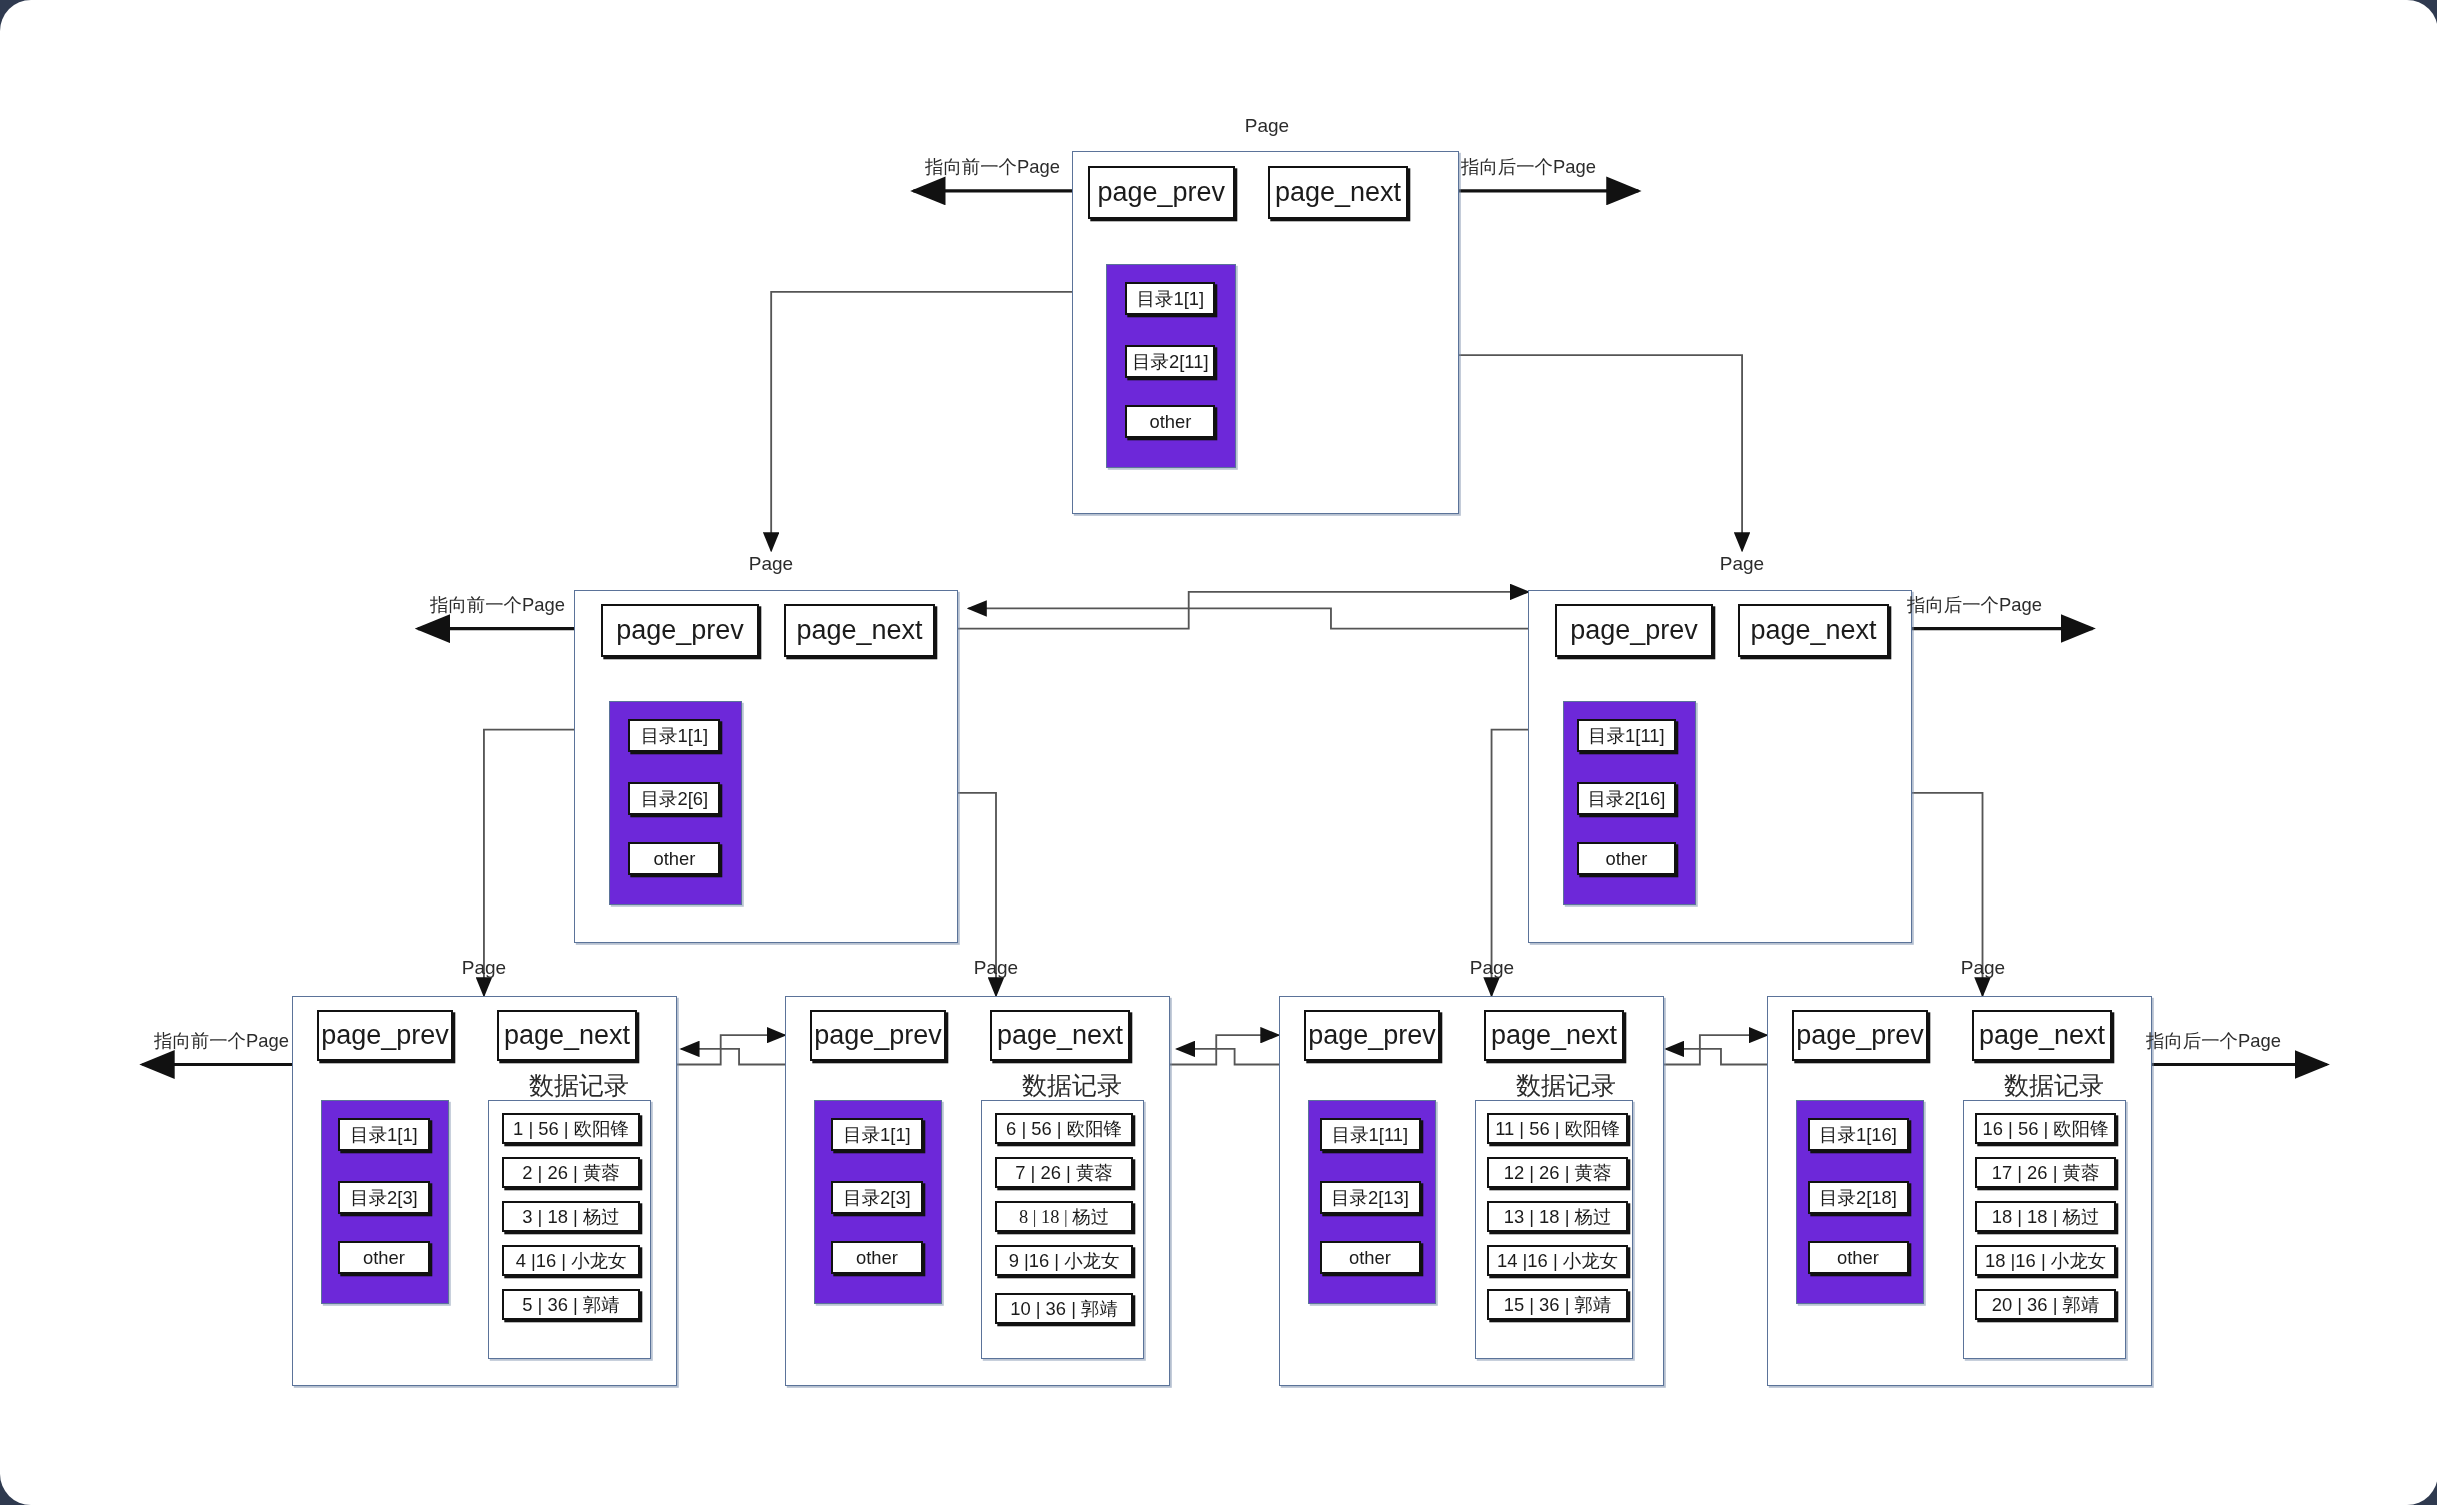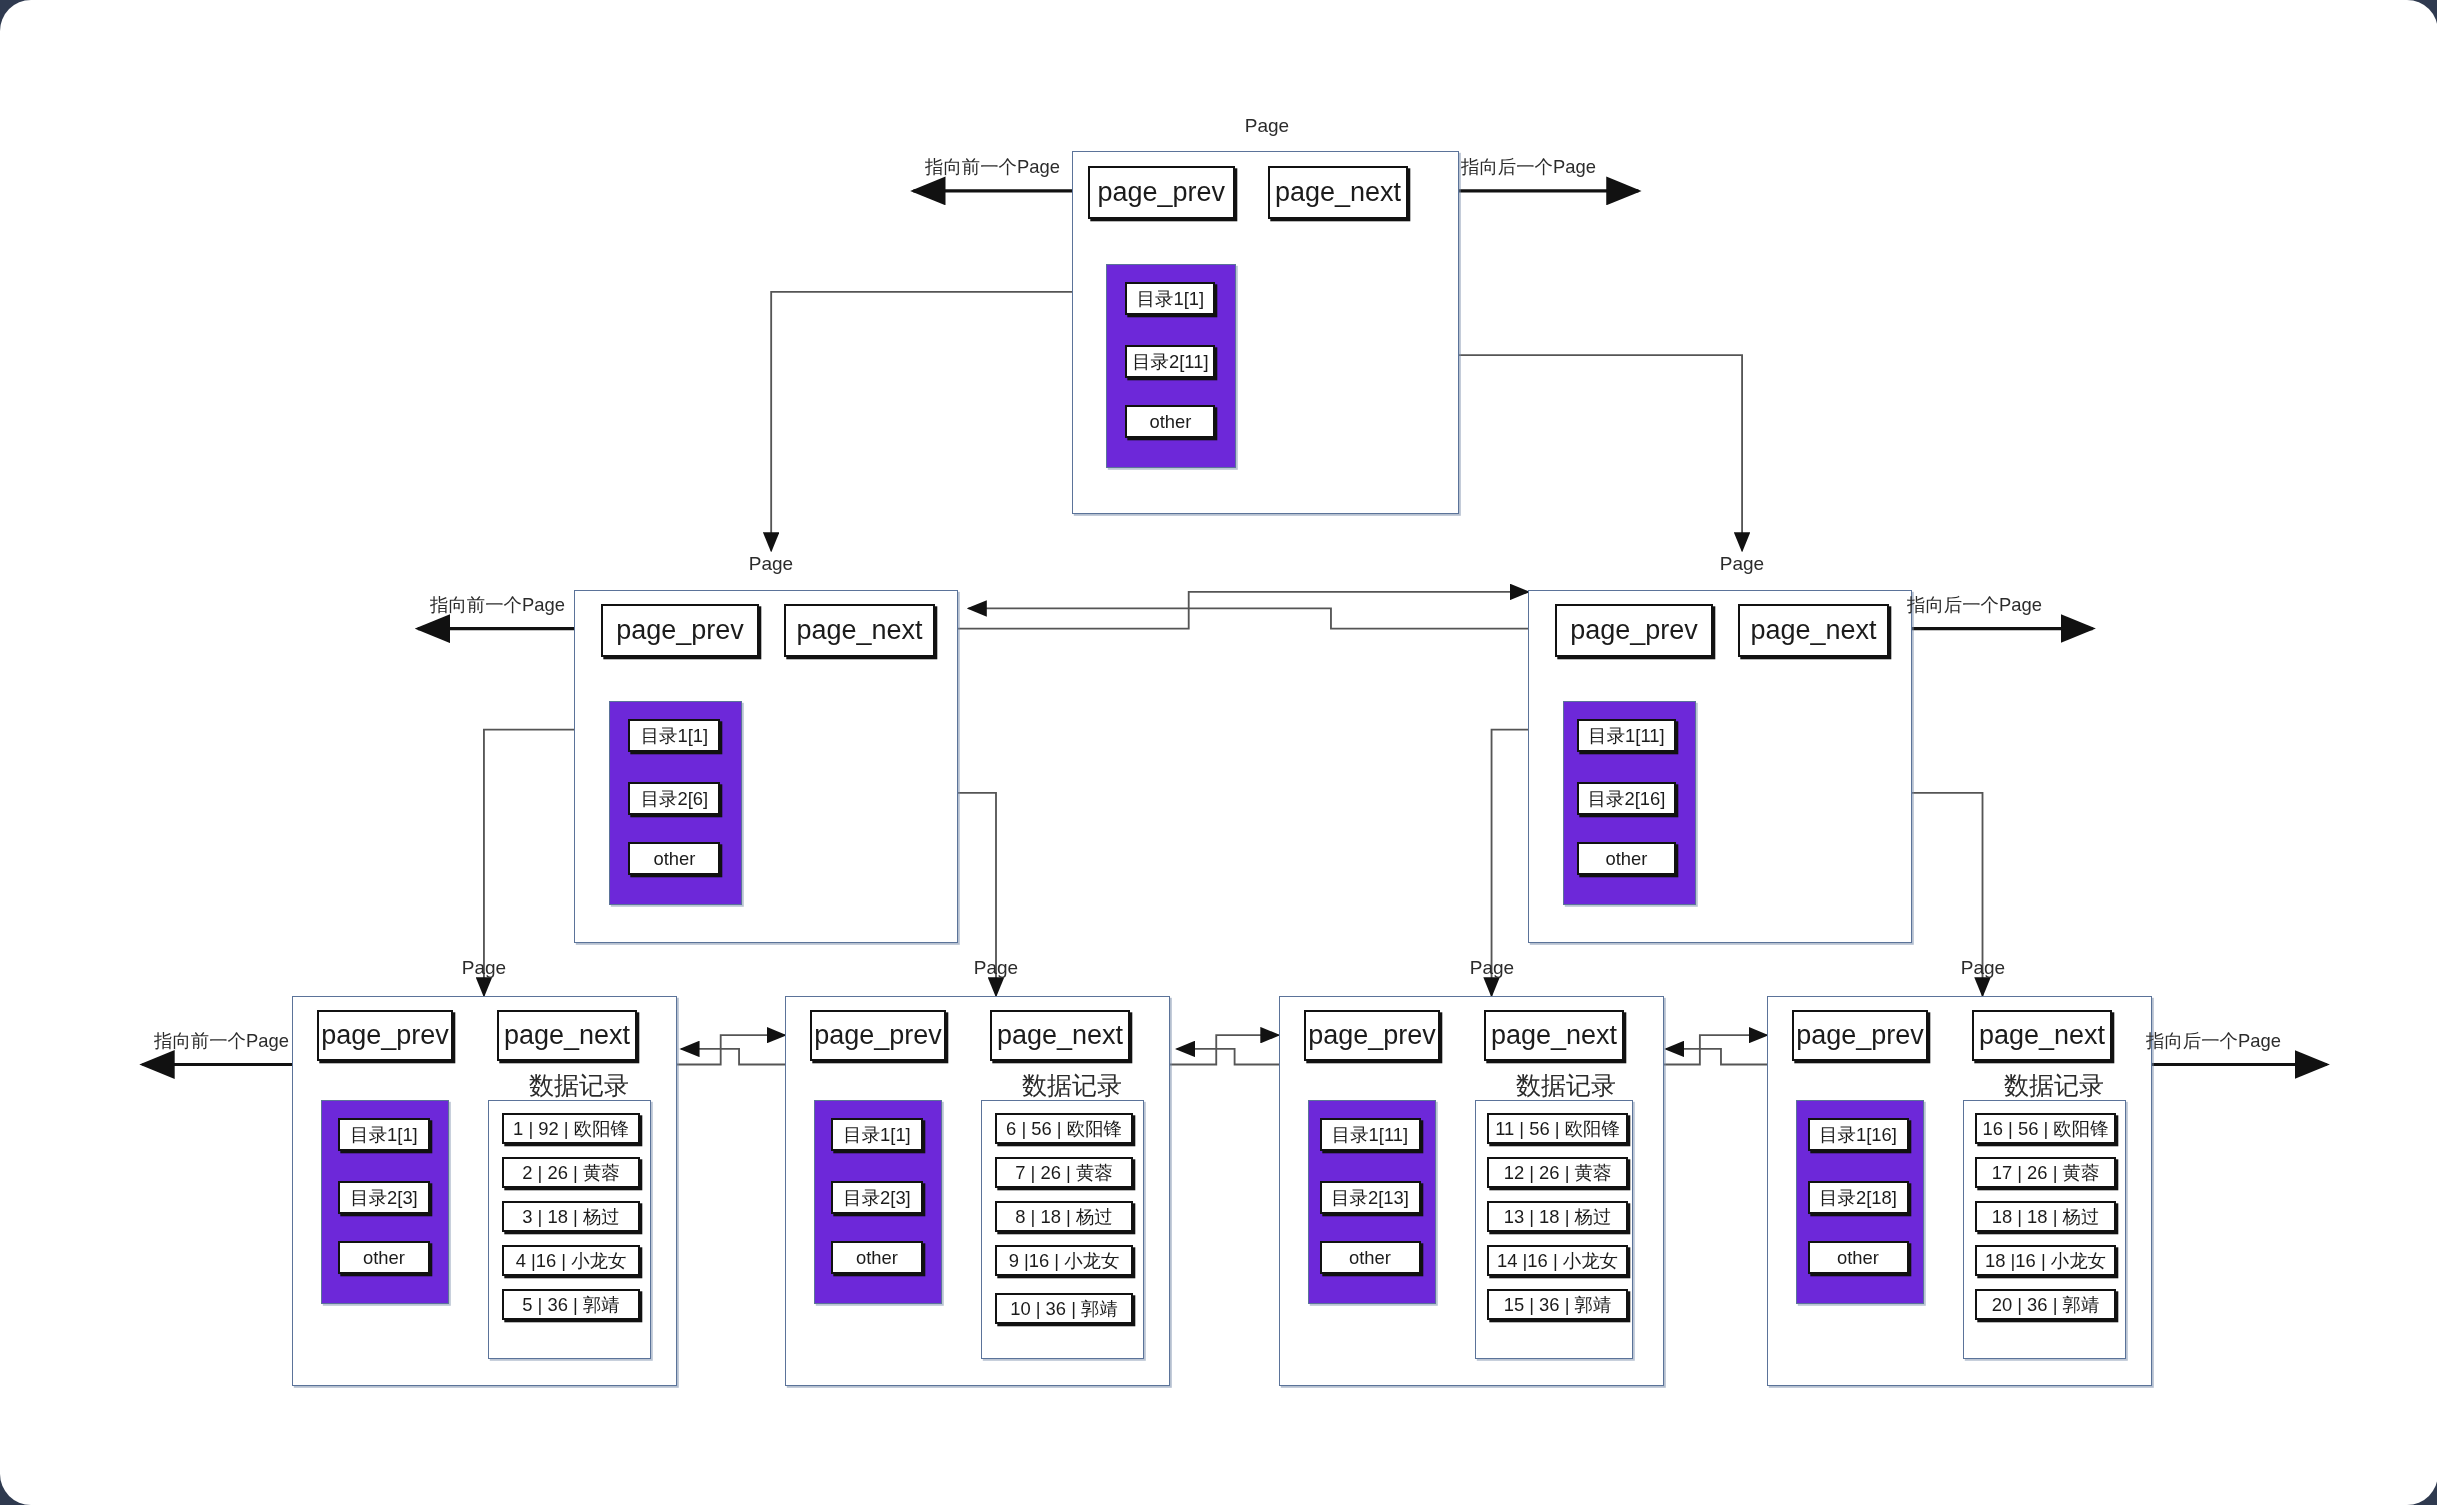--- a/index.html
+++ b/index.html
@@ -211,42 +211,42 @@
   <div class="page" style="left:292px;top:996px;width:385px;height:390px;">
     <div class="hbox ptr" style="left:24px;top:13px;width:136px;height:51px;">page_prev</div>
     <div class="hbox ptr" style="left:204px;top:13px;width:140px;height:51px;">page_next</div>
     <div class="rec-caption" style="left:286px;top:72px;">数据记录</div>
     <div class="dirgroup" style="left:27.5px;top:103px;width:128px;height:204px;">
       <div class="hbox dirbox" style="left:16.5px;top:16.5px;width:92px;height:33px;">目录1[1]</div>
       <div class="hbox dirbox" style="left:16.5px;top:80px;width:92px;height:33px;">目录2[3]</div>
       <div class="hbox otherbox" style="left:16.5px;top:140px;width:92px;height:33px;">other</div>
     </div>
     <div class="recgroup" style="left:195px;top:103px;width:163px;height:259px;">
-      <div class="hbox recbox" style="left:13px;top:12px;width:138px;height:31px;">1 | 92 | 欧阳锋</div>
+      <div class="hbox recbox" style="left:13px;top:12px;width:138px;height:31px;">1 | 56 | 欧阳锋</div>
       <div class="hbox recbox" style="left:13px;top:56px;width:138px;height:31px;">2 | 26 | 黄蓉</div>
       <div class="hbox recbox" style="left:13px;top:100px;width:138px;height:31px;">3 | 18 | 杨过</div>
       <div class="hbox recbox" style="left:13px;top:144px;width:138px;height:31px;">4 |16 | 小龙女</div>
       <div class="hbox recbox" style="left:13px;top:188px;width:138px;height:31px;">5 | 36 | 郭靖</div>
     </div>
   </div>
 
   <div class="page-caption" style="left:996px;top:957px;">Page</div>
   <div class="page" style="left:785px;top:996px;width:385px;height:390px;">
     <div class="hbox ptr" style="left:24px;top:13px;width:136px;height:51px;">page_prev</div>
     <div class="hbox ptr" style="left:204px;top:13px;width:140px;height:51px;">page_next</div>
     <div class="rec-caption" style="left:286px;top:72px;">数据记录</div>
     <div class="dirgroup" style="left:27.5px;top:103px;width:128px;height:204px;">
       <div class="hbox dirbox" style="left:16.5px;top:16.5px;width:92px;height:33px;">目录1[1]</div>
       <div class="hbox dirbox" style="left:16.5px;top:80px;width:92px;height:33px;">目录2[3]</div>
       <div class="hbox otherbox" style="left:16.5px;top:140px;width:92px;height:33px;">other</div>
     </div>
     <div class="recgroup" style="left:195px;top:103px;width:163px;height:259px;">
       <div class="hbox recbox" style="left:13px;top:12px;width:138px;height:31px;">6 | 56 | 欧阳锋</div>
       <div class="hbox recbox" style="left:13px;top:56px;width:138px;height:31px;">7 | 26 | 黄蓉</div>
-      <div class="hbox recbox" style="left:13px;top:100px;width:138px;height:31px;">8 | 18 | 杨过</div>
+      <div class="hbox recbox" style="left:13px;top:100px;width:138px;height:31px;font-family:Liberation Serif, serif;">8 | 18 | 杨过</div>
       <div class="hbox recbox" style="left:13px;top:144px;width:138px;height:31px;">9 |16 | 小龙女</div>
       <div class="hbox recbox" style="left:13px;top:192px;width:138px;height:31px;">10 | 36 | 郭靖</div>
     </div>
   </div>
 
   <div class="page-caption" style="left:1492px;top:957px;">Page</div>
   <div class="page" style="left:1279px;top:996px;width:385px;height:390px;">
     <div class="hbox ptr" style="left:24px;top:13px;width:136px;height:51px;">page_prev</div>
     <div class="hbox ptr" style="left:204px;top:13px;width:140px;height:51px;">page_next</div>
     <div class="rec-caption" style="left:286px;top:72px;">数据记录</div>

